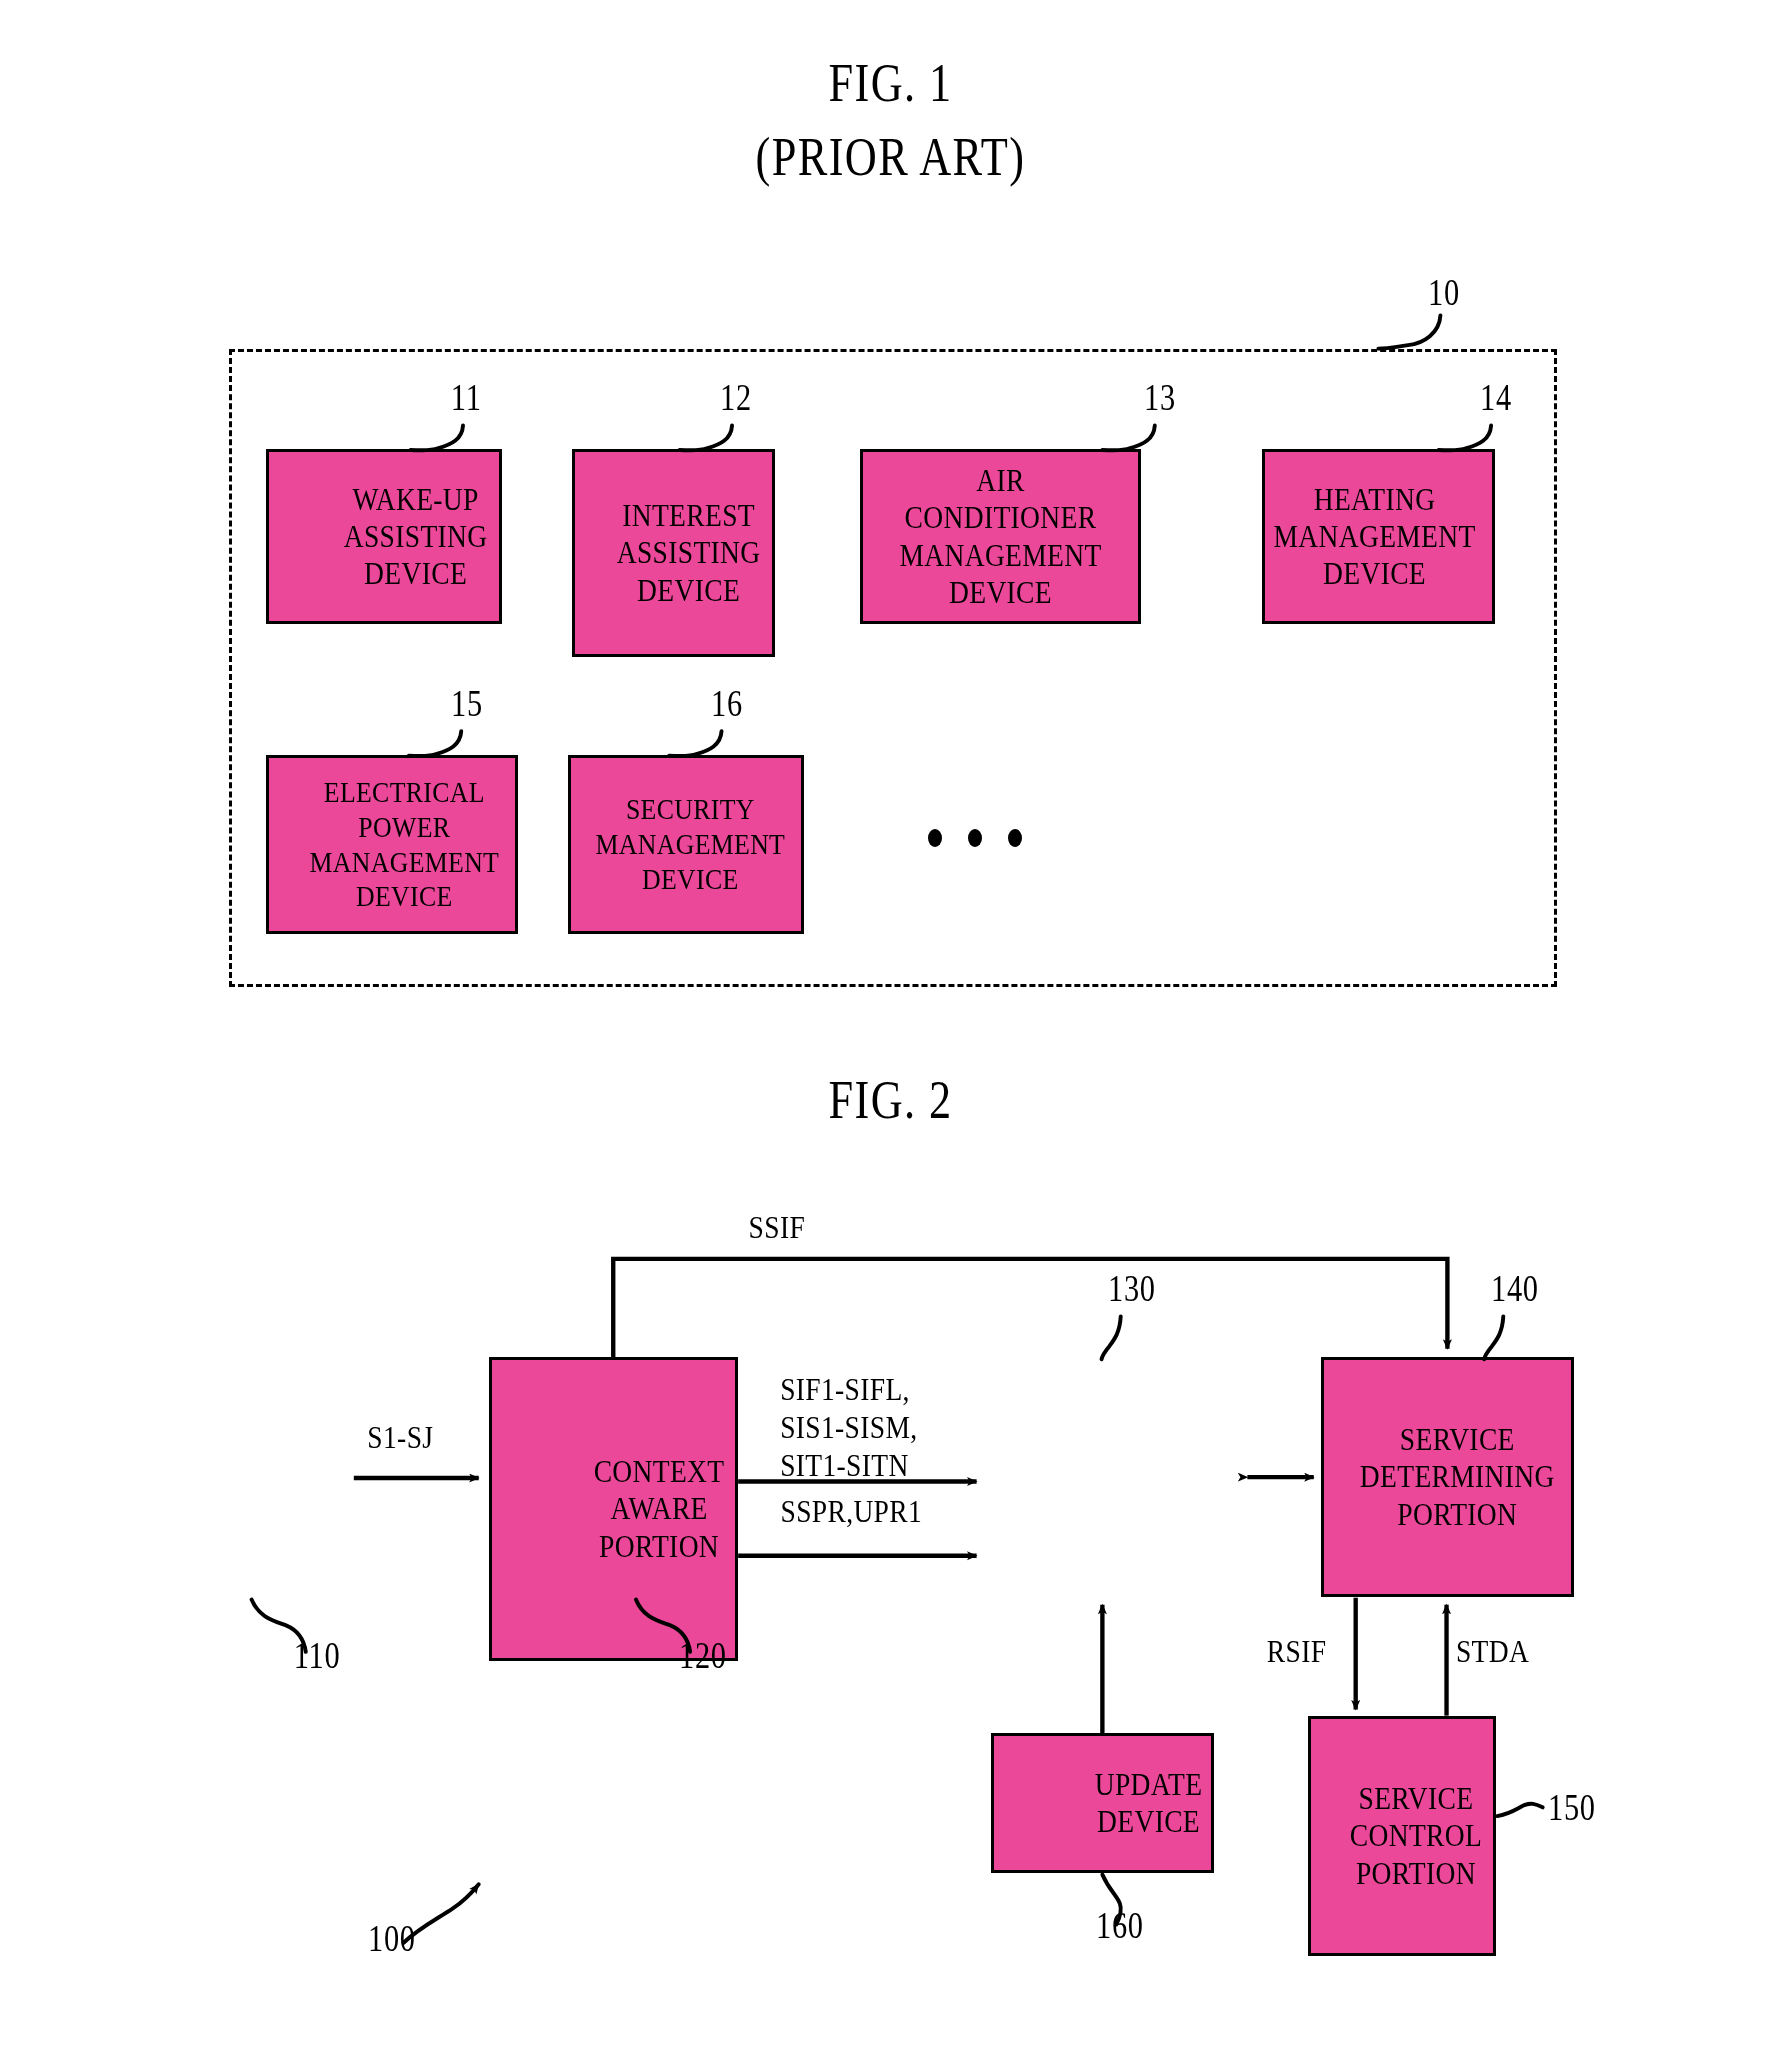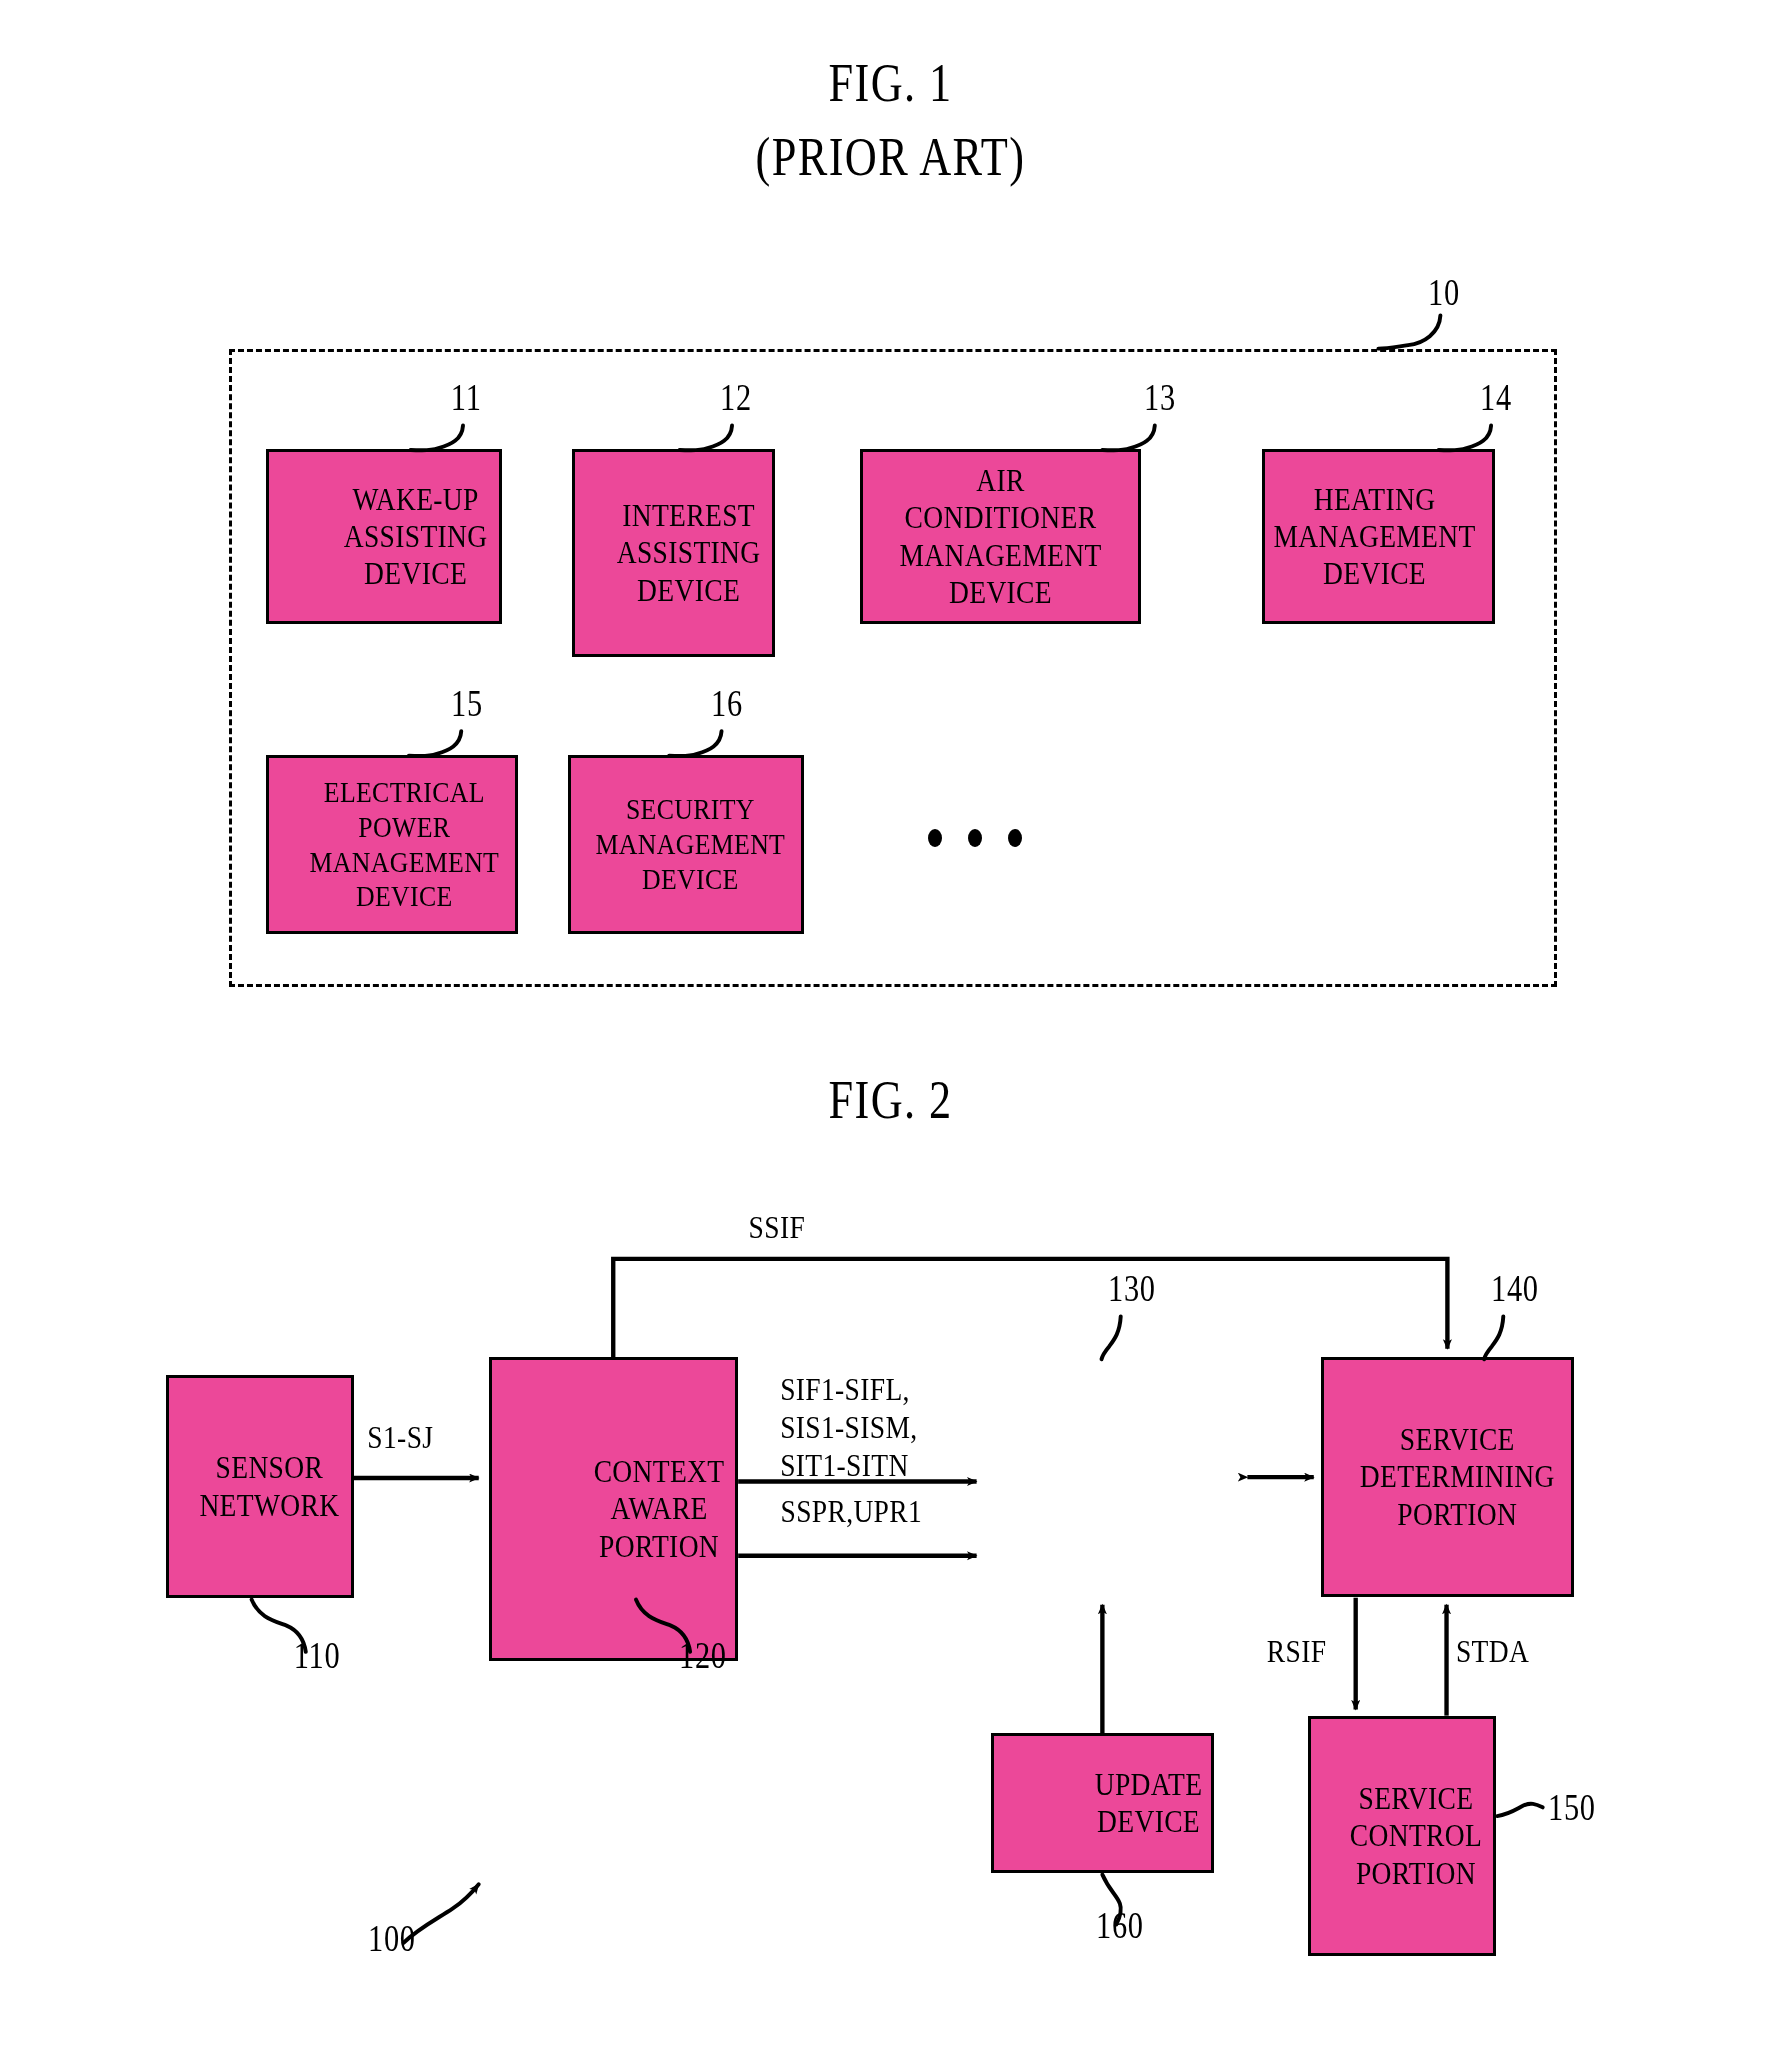--- a/index.html
+++ b/index.html
@@ -162,24 +162,20 @@
   <div class="ellipsis" style="left:928px; top:821px;">
     <span class="dot"></span>
     <span class="dot"></span>
     <span class="dot"></span>
   </div>
 
   <div class="fig-title" style="left:646px; top:1061px; width:489px;">FIG. 2</div>
 
   <div class="sig-label" style="left:744px; top:1201px;">SSIF</div>
 
-  <div class="box" style="left:166px; top:1367px; width:188px; height:223px;">
-    <span class="box-label">SENSOR
-NETWORK</span>
-  </div>
   <div class="ref-num" style="left:288px; top:1625px;">110</div>
 
   <div class="box" style="left:489px; top:1349px; width:249px; height:304px;">
     <span class="box-label">CONTEXT
 AWARE
 PORTION</span>
   </div>
   <div class="ref-num" style="left:673px; top:1625px;">120</div>
 
   <div class="ref-num" style="left:1102px; top:1258px;">130</div>

